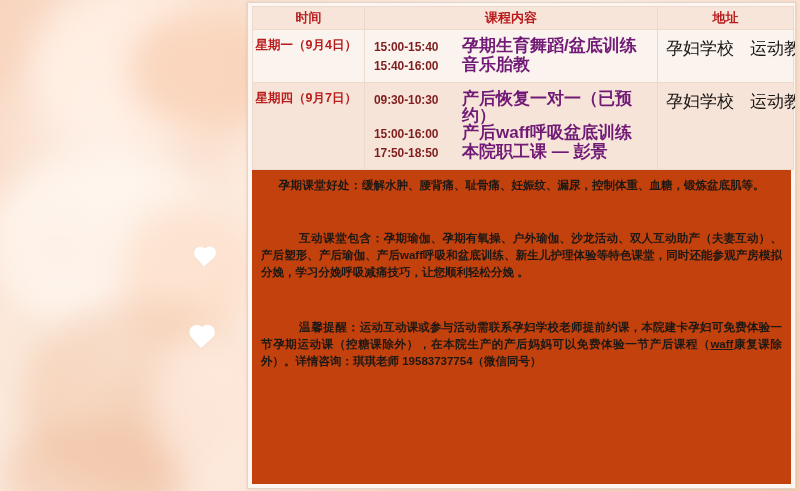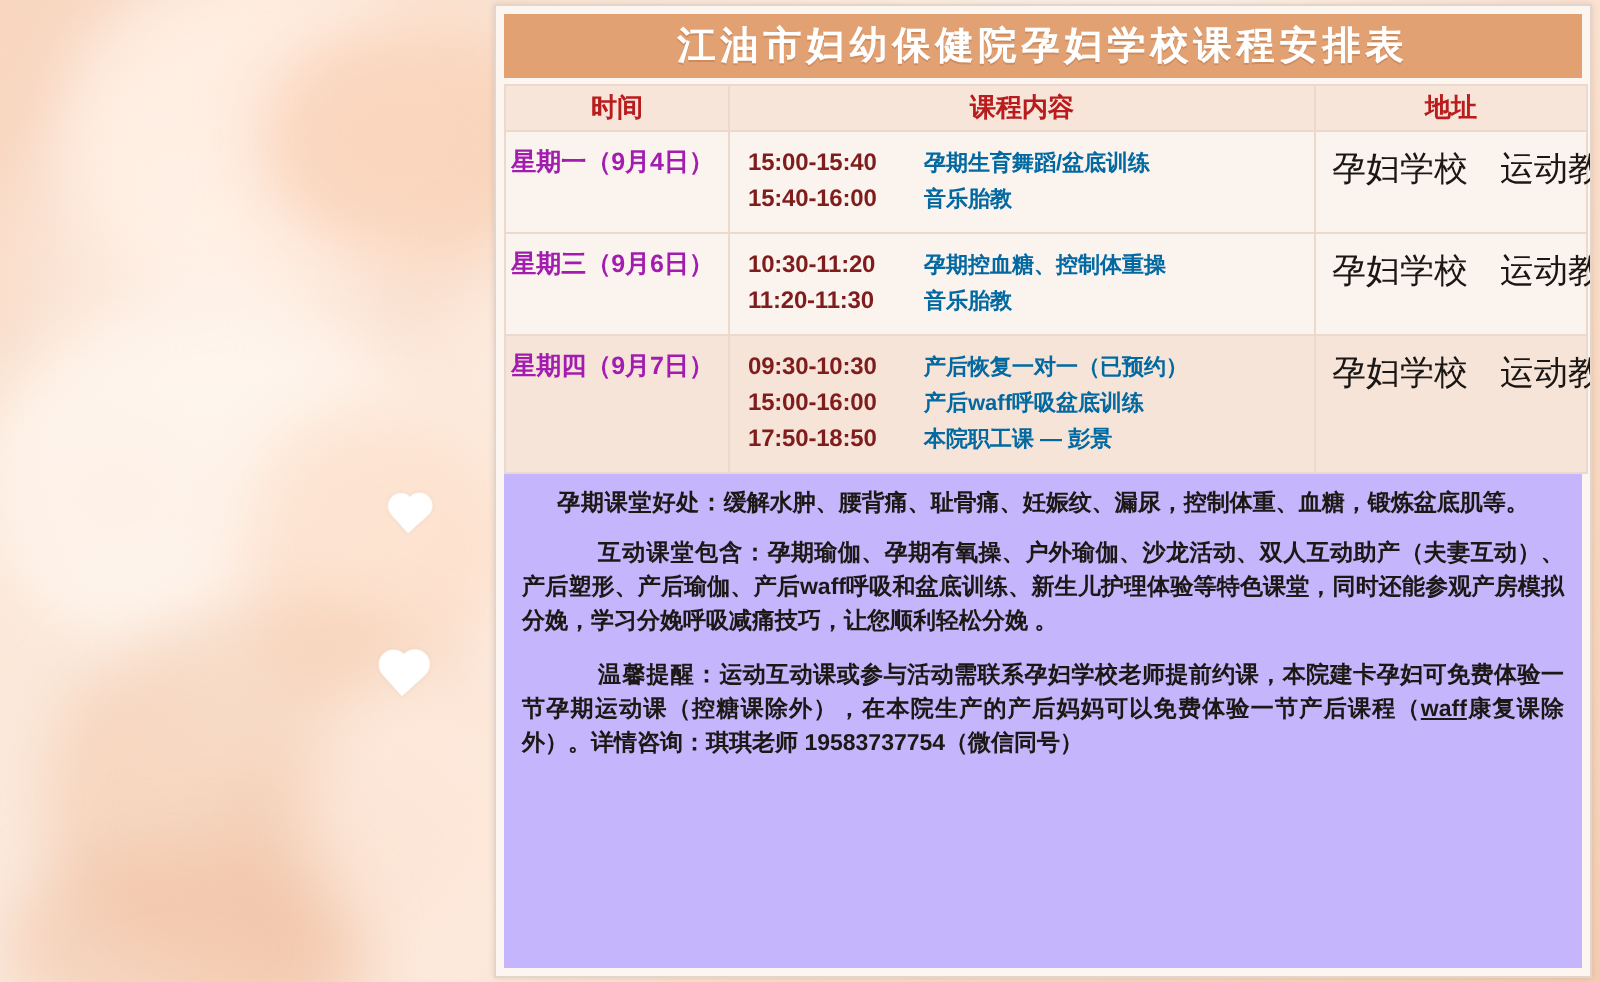--- a/index.html
+++ b/index.html
@@ -114,21 +114,21 @@
   col.c-day  { width: 112px; }
   col.c-body { width: 293px; }
   col.c-addr { width: 136px; }
 
   tbody tr.odd  td { background: #fbf3ee; }
   tbody tr.even td { background: #f7e4d9; }
 
   td.day {
     font-size: 12.5px;
     font-weight: bold;
-    color: #a21caf;
+    color: #b91c1c;
     text-align: right;
     padding: 7px 7px 7px 0;
     white-space: nowrap;
   }
   td.body { padding: 7px 6px 7px 9px; }
   td.addr {
     font-size: 17px;
     font-weight: normal;
     color: #1a1715;
     padding: 7px 8px 7px 8px;
@@ -141,33 +141,34 @@
   .slot .t {
     font-family: "Liberation Sans", "DejaVu Sans", sans-serif;
     font-size: 12px;
     font-weight: bold;
     color: #7f1d1d;
     width: 88px;
     flex: none;
     letter-spacing: -0.1px;
   }
   .slot .c {
-    font-size: 11px;
-    font-weight: bold;
-    color: #0369a1;
+    font-size: 17px;
+    font-weight: bold;
+    color: #701a75;
   }
 
   
   .notes {
     margin: 0 4px 4px 4px;
     flex: 1;
-    background: #c4b5fd;
+    background: #c2410c;
     padding: 7px 9px 6px 9px;
     display: flex;
     flex-direction: column;
+    gap: 28px;
   }
   .benefit {
     font-size: 11.5px;
     font-weight: bold;
     color: #1c1815;
     line-height: 16px;
     text-align: center;
   }
   .benefit .lbl { letter-spacing: .4px; }
   .para {
@@ -193,21 +194,20 @@
   <div class="blob b4"></div>
   <div class="blob b5"></div>
   <div class="blob b6"></div>
   <div class="blob b7"></div>
   <div class="heart h1"></div>
   <div class="heart h2"></div>
 </div>
 
 <div id="card">
 
-  <div class="banner">江油市妇幼保健院孕妇学校课程安排表</div>
 
   <table class="sched">
     <colgroup>
       <col class="c-day">
         <col class="c-body">
         <col class="c-addr">
     </colgroup>
     <thead>
       <tr>
         <th>时间</th>
@@ -223,34 +223,20 @@
               <span class="t">15:00-15:40</span>
               <span class="c">孕期生育舞蹈/盆底训练</span>
             </div>
             <div class="slot">
               <span class="t">15:40-16:00</span>
               <span class="c">音乐胎教</span>
             </div>
           </td>
           <td class="addr"><span class="a1">孕妇学校</span><span class="a2">运动教室</span></td>
         </tr>
-        <tr class="odd">
-          <td class="day">星期三（9月6日）</td>
-          <td class="body">
-            <div class="slot">
-              <span class="t">10:30-11:20</span>
-              <span class="c">孕期控血糖、控制体重操</span>
-            </div>
-            <div class="slot">
-              <span class="t">11:20-11:30</span>
-              <span class="c">音乐胎教</span>
-            </div>
-          </td>
-          <td class="addr"><span class="a1">孕妇学校</span><span class="a2">运动教室</span></td>
-        </tr>
         <tr class="even">
           <td class="day">星期四（9月7日）</td>
           <td class="body">
             <div class="slot">
               <span class="t">09:30-10:30</span>
               <span class="c">产后恢复一对一（已预约）</span>
             </div>
             <div class="slot">
               <span class="t">15:00-16:00</span>
               <span class="c">产后waff呼吸盆底训练</span>

